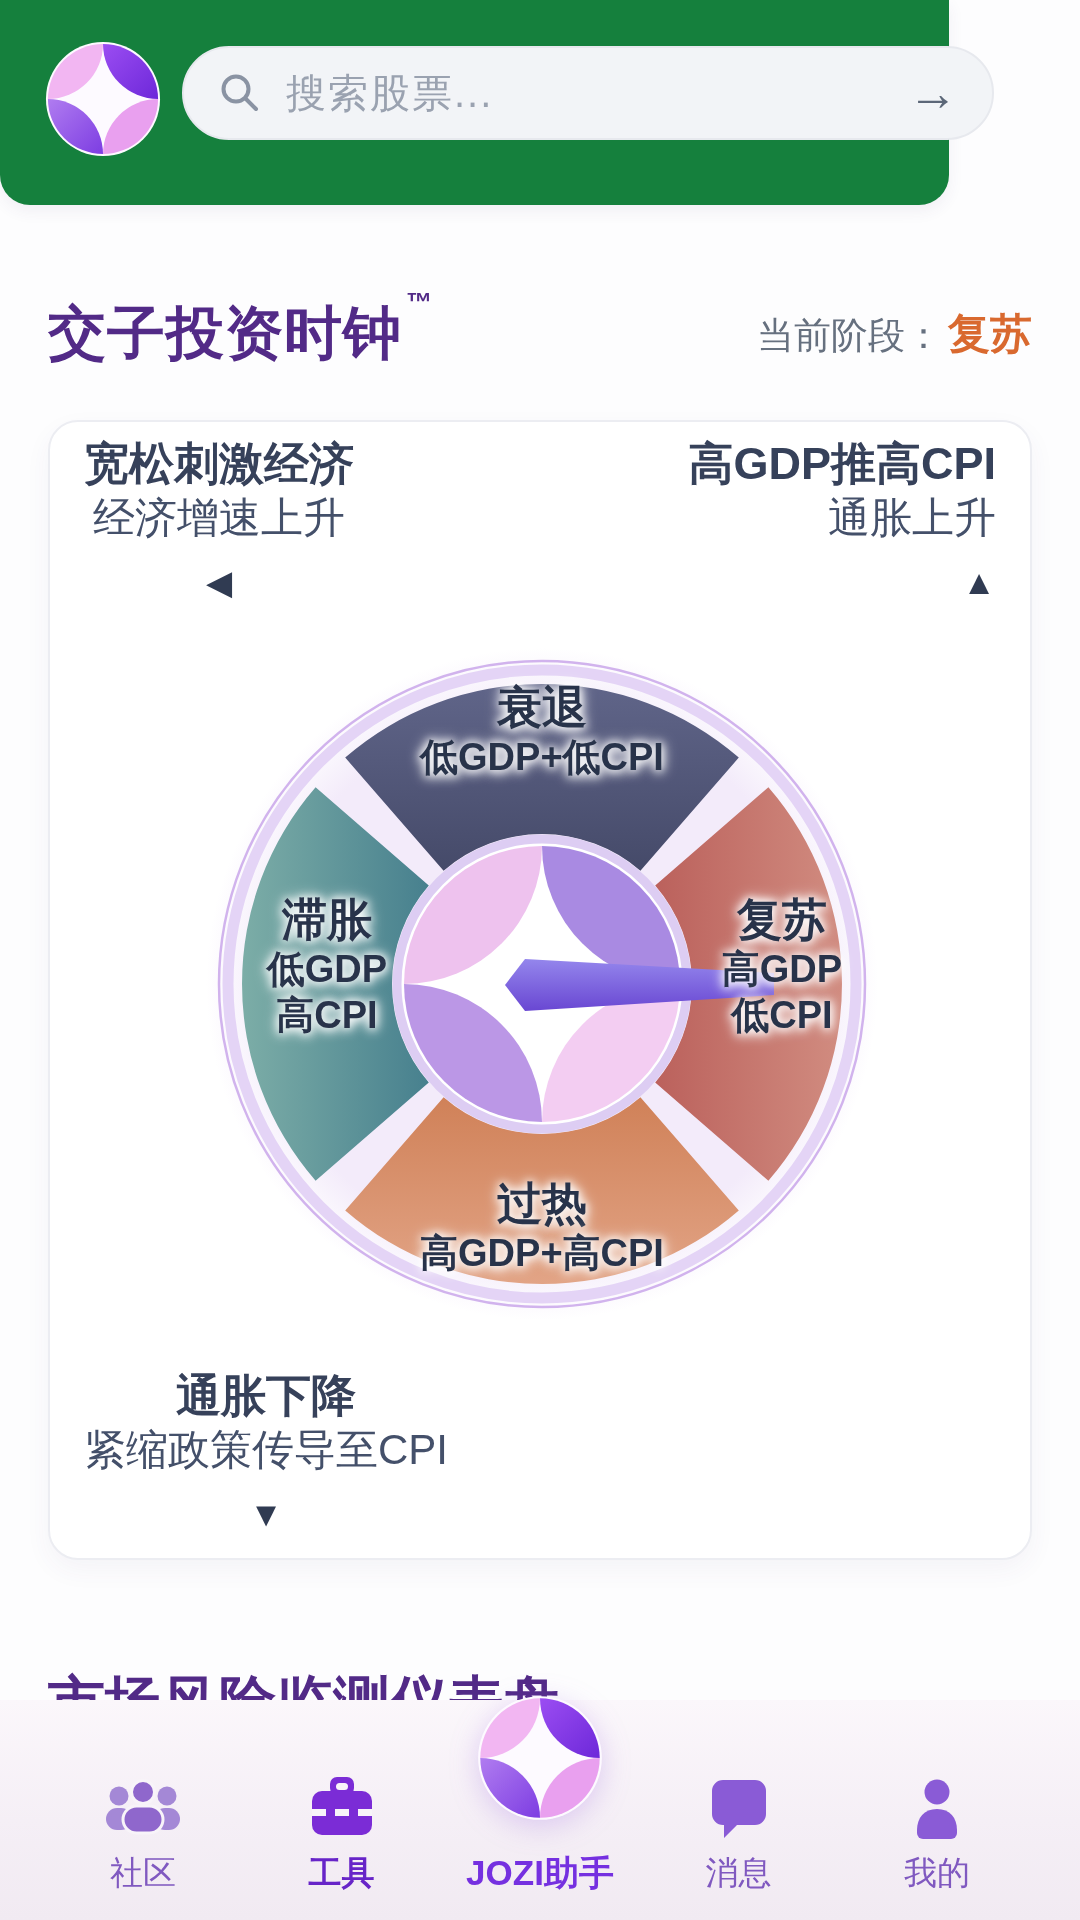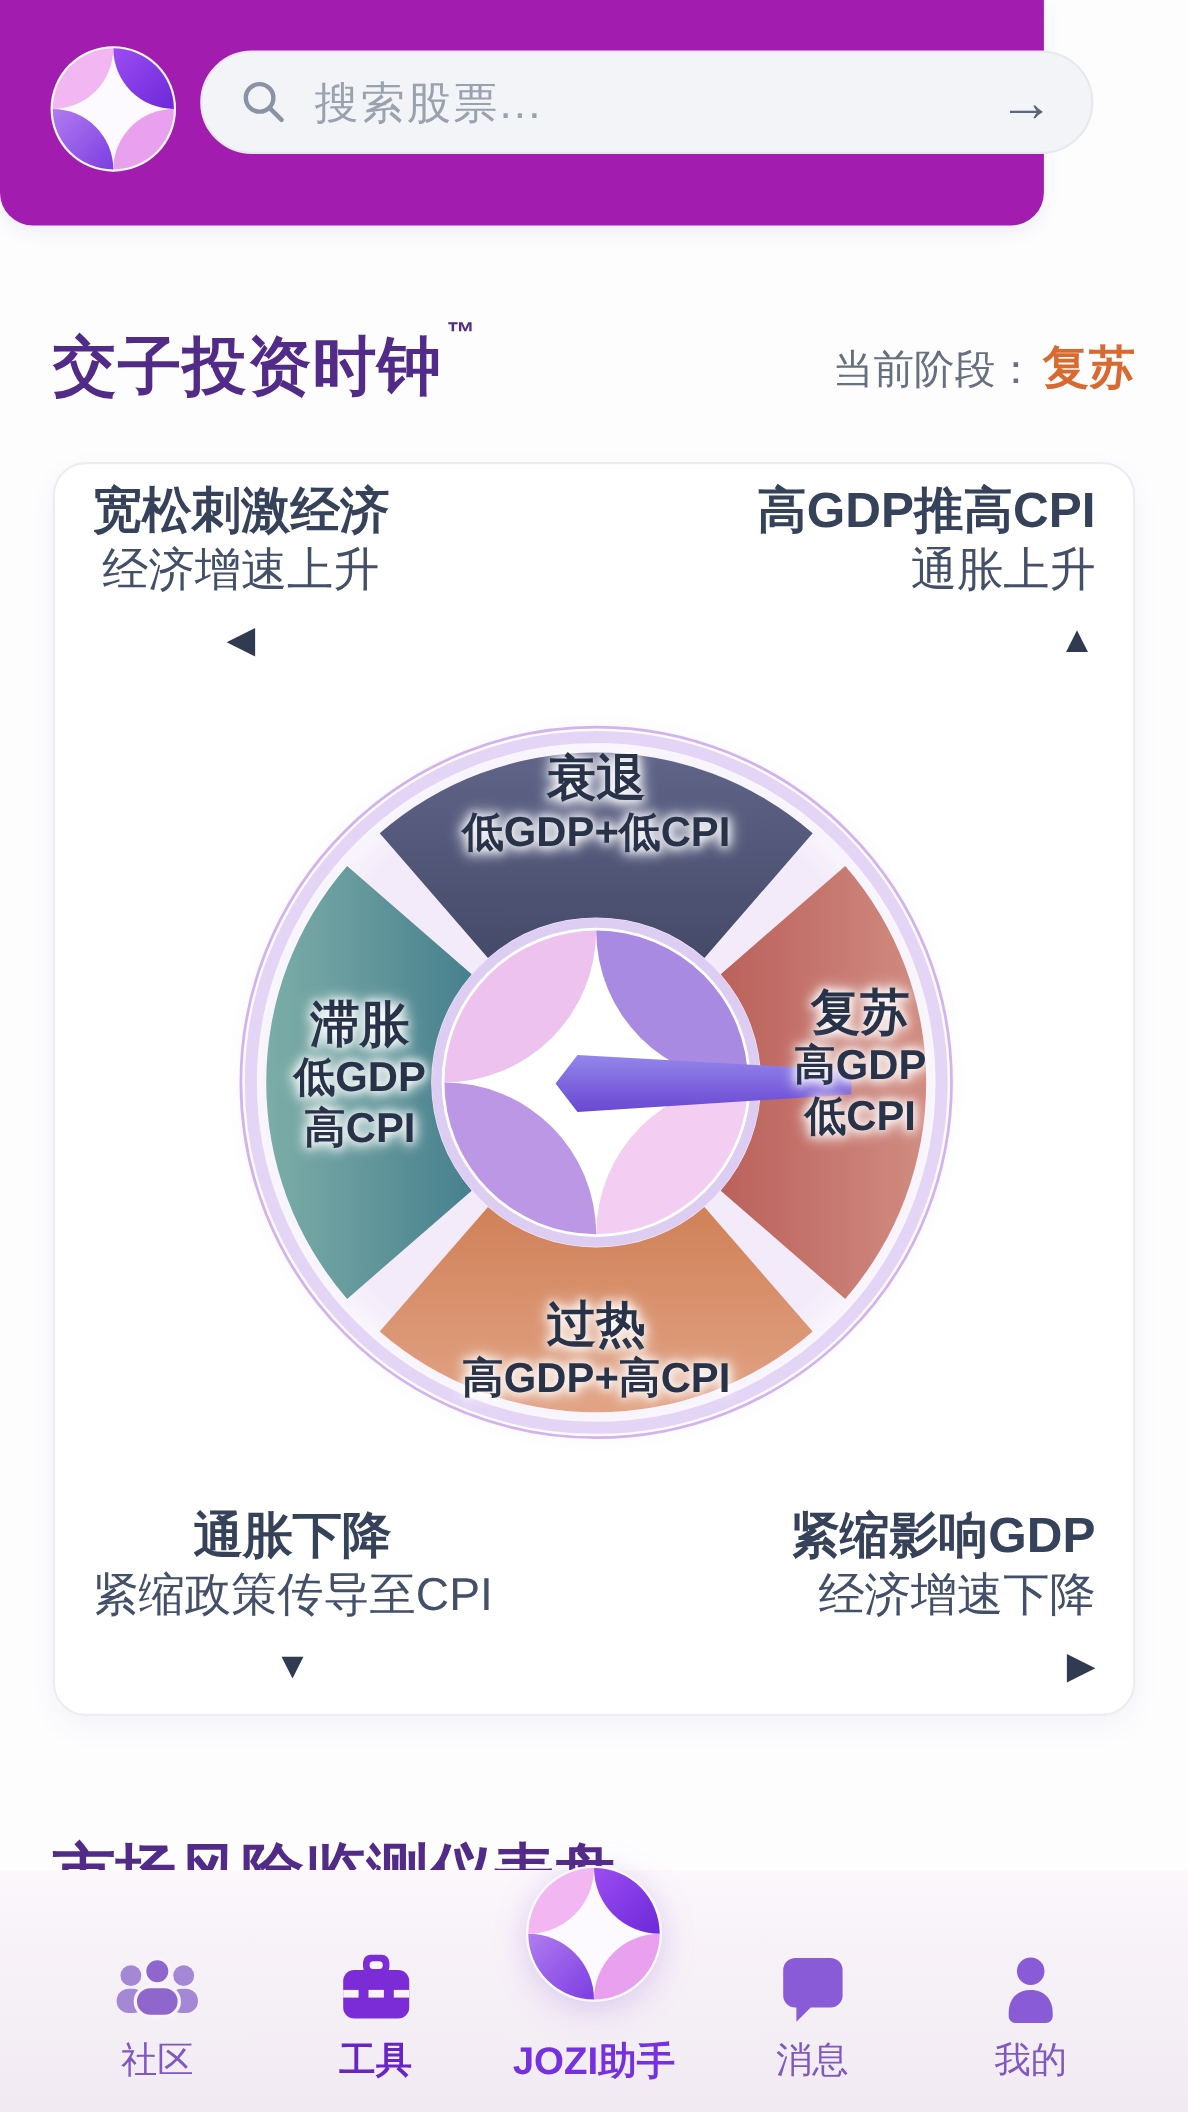--- a/index.html
+++ b/index.html
@@ -1,20 +1,20 @@
 <!DOCTYPE html>
 <html><head>
 <meta charset="utf-8">
 <style>
   html,body{margin:0;padding:0;background:#fcfcfd;}
   .page{position:relative;width:1080px;height:1920px;overflow:hidden;background:#fdfdfe;
         font-family:"Liberation Sans","DejaVu Sans",sans-serif;}
 
   
-  .header{position:absolute;left:0;top:0;width:949px;height:205px;background:#a21caf;
+  .header{position:absolute;left:0;top:0;width:949px;height:205px;background:#15803d;
           border-radius:0 0 30px 30px;box-shadow:0 6px 16px rgba(70,60,110,.07);}
   .logo-top{position:absolute;left:44px;top:40px;width:118px;height:118px;}
   .searchbar{position:absolute;left:182px;top:46px;width:812px;height:94px;background:#f2f4f7;
              border:2px solid #e7e9ee;border-radius:48px;display:flex;align-items:center;
              padding:0 34px;box-sizing:border-box;}
   .search-mag{flex:0 0 auto;width:44px;height:44px;}
   .search-ph{margin-left:24px;font-size:40px;color:#9aa2b0;letter-spacing:2px;}
   .search-go{margin-left:auto;font-size:50px;color:#5c6778;font-weight:bold;line-height:1;}
 
   
@@ -40,21 +40,21 @@
   .c-br{right:34px;top:946px;text-align:right;align-items:flex-end;}
 
   .clock-svg{position:absolute;left:152px;top:222px;width:680px;height:680px;}
 
   .q{position:absolute;text-align:center;color:#28334a;font-weight:bold;
      text-shadow:0 0 8px #fff,0 0 16px #fff,0 2px 12px rgba(255,255,255,.95);}
   .q .qn{font-size:45px;line-height:52px;}
   .q .qd{font-size:38px;line-height:46px;}
   .q-top{left:272px;top:260px;width:440px;}
   .q-bottom{left:272px;top:756px;width:440px;}
-  .q-left{left:147px;top:472px;width:260px;margin-top:11px;}
+  .q-left{left:147px;top:472px;width:260px;}
   .q-right{left:602px;top:472px;width:260px;}
 
   
   .dash-title{position:absolute;left:48px;top:1618px;font-size:57px;font-weight:bold;color:#522a87;}
 
   
   .nav{position:absolute;left:0;top:1700px;width:1080px;height:220px;
        background:linear-gradient(180deg,#fbf7fb 0%,#f5eff6 55%,#f1eaf2 100%);
        display:flex;justify-content:space-between;padding:0 44px;box-sizing:border-box;align-items:center;}
   .nav-item{position:relative;width:198px;display:flex;flex-direction:column;align-items:center;}
@@ -127,25 +127,20 @@
     <div class="corner c-tr">
       <span class="l1">高GDP推高CPI</span>
       <span class="l2">通胀上升</span>
       <span class="arr">▲</span>
     </div>
     <div class="corner c-bl">
       <span class="l1">通胀下降</span>
       <span class="l2">紧缩政策传导至CPI</span>
       <span class="arr">▼</span>
     </div>
-    <div class="corner c-br">
-      <span class="l1">紧缩影响GDP</span>
-      <span class="l2">经济增速下降</span>
-      <span class="arr">▶</span>
-    </div>
 
     <svg class="clock-svg" viewBox="0 0 680 680">
       <defs>
         <path id="seg" d="M 143.2 113.6 A 300 300 0 0 1 536.8 113.6 L 438.4 226.8 A 150 150 0 0 0 241.6 226.8 Z"></path>
         <linearGradient id="gTop" x1="0" y1="0" x2="0" y2="1">
           <stop offset="0" stop-color="#606589"></stop>
             <stop offset="1" stop-color="#454a69"></stop>
         </linearGradient>
         <linearGradient id="gRight" x1="0" y1="0" x2="0" y2="1">
           <stop offset="0" stop-color="#d18c80"></stop>

